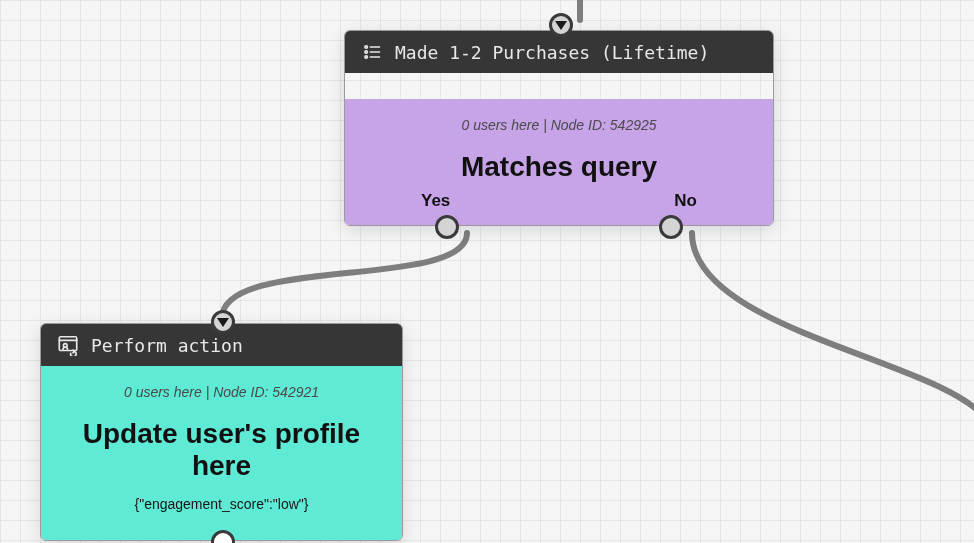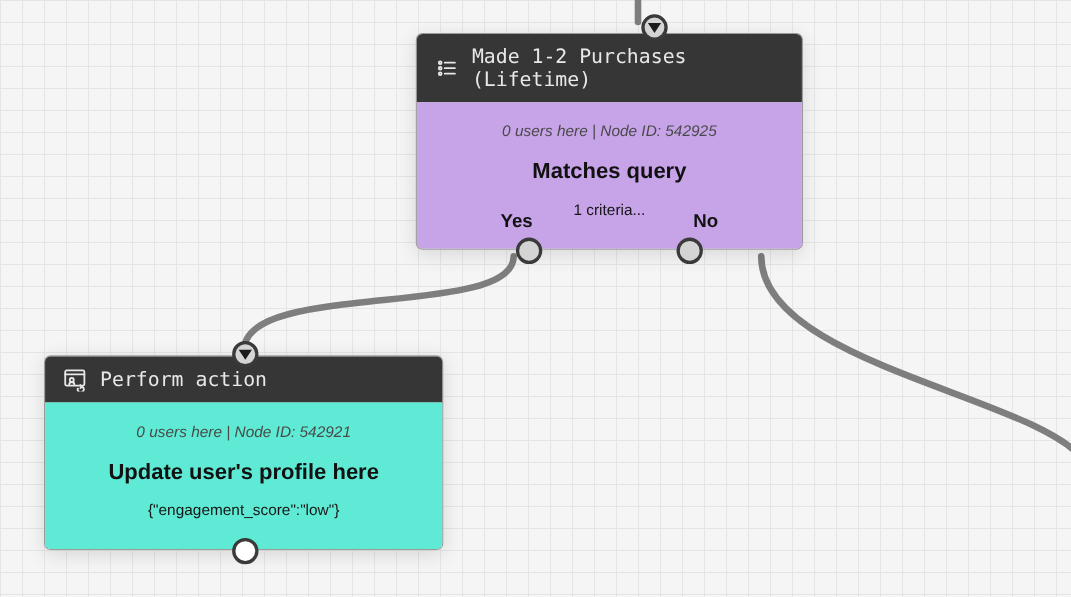--- a/index.html
+++ b/index.html
@@ -53,34 +53,34 @@
     align-items: center;
     justify-content: center;
     flex-shrink: 0;
   }
 
   .node-body {
     padding: 18px 20px 28px 20px;
     text-align: center;
   }
 
-  .node-purple .node-body { background: #c7a3e8; border-bottom-left-radius: 5px; border-bottom-right-radius: 5px; }
+  .node-purple .node-body { background: #c7a3e8; border-bottom-left-radius: 5px; border-bottom-right-radius: 5px; margin-top: 26px; }
   .node-white  .node-body { background: #5eead4; border-bottom-left-radius: 5px; border-bottom-right-radius: 5px; }
 
   .meta-line {
     font-style: italic;
     color: #4a4a4a;
     font-size: 14px;
     margin-bottom: 18px;
   }
 
   .main-line {
     font-weight: 700;
     color: #111;
-    font-size: 20px;
+    font-size: 28px;
     margin-bottom: 14px;
   }
 
   .sub-line {
     font-size: 14px;
     color: #161616;
   }
 
   .port-label {
     position: absolute;
@@ -106,21 +106,21 @@
     position: absolute;
     top: 50%; left: 50%;
     transform: translate(-50%, -45%);
     width: 0; height: 0;
     border-left: 6px solid transparent;
     border-right: 6px solid transparent;
     border-top: 9px solid #1a1a1a;
   }
 
   
-  #nodeA { left: 378px; top: 30px; width: 352px; }
+  #nodeA { left: 344px; top: 30px; width: 430px; }
   #nodeA .port.in-top    { left: 204px; top: -18px; }
   #nodeA .port.out-yes   { left: 90px;  bottom: -14px; }
   #nodeA .port.out-no    { right: 90px; bottom: -14px; }
 
   
   #nodeB { left: 40px; top: 323px; width: 363px; }
   #nodeB .port.in-top    { left: 170px; top: -14px; }
   #nodeB .port.out-bot   { left: 170px; bottom: -14px; }
 </style>
 </head>
@@ -145,21 +145,20 @@
         <line x1="10" y1="12" x2="21" y2="12"></line>
         <circle cx="5" cy="18" r="1.5"></circle>
         <line x1="10" y1="18" x2="21" y2="18"></line>
       </svg>
     </span>
     <span>Made 1-2 Purchases (Lifetime)</span>
   </div>
   <div class="node-body">
     <div class="meta-line">0 users here | Node ID: 542925</div>
     <div class="main-line">Matches query</div>
-    <div class="sub-line">1 criteria...</div>
     <div class="port-label yes">Yes</div>
     <div class="port-label no">No</div>
   </div>
   <div class="port triangle in-top"></div>
   <div class="port out-yes"></div>
   <div class="port out-no"></div>
 </div>
 
 <div id="nodeB" class="node node-white">
   <div class="node-header">

